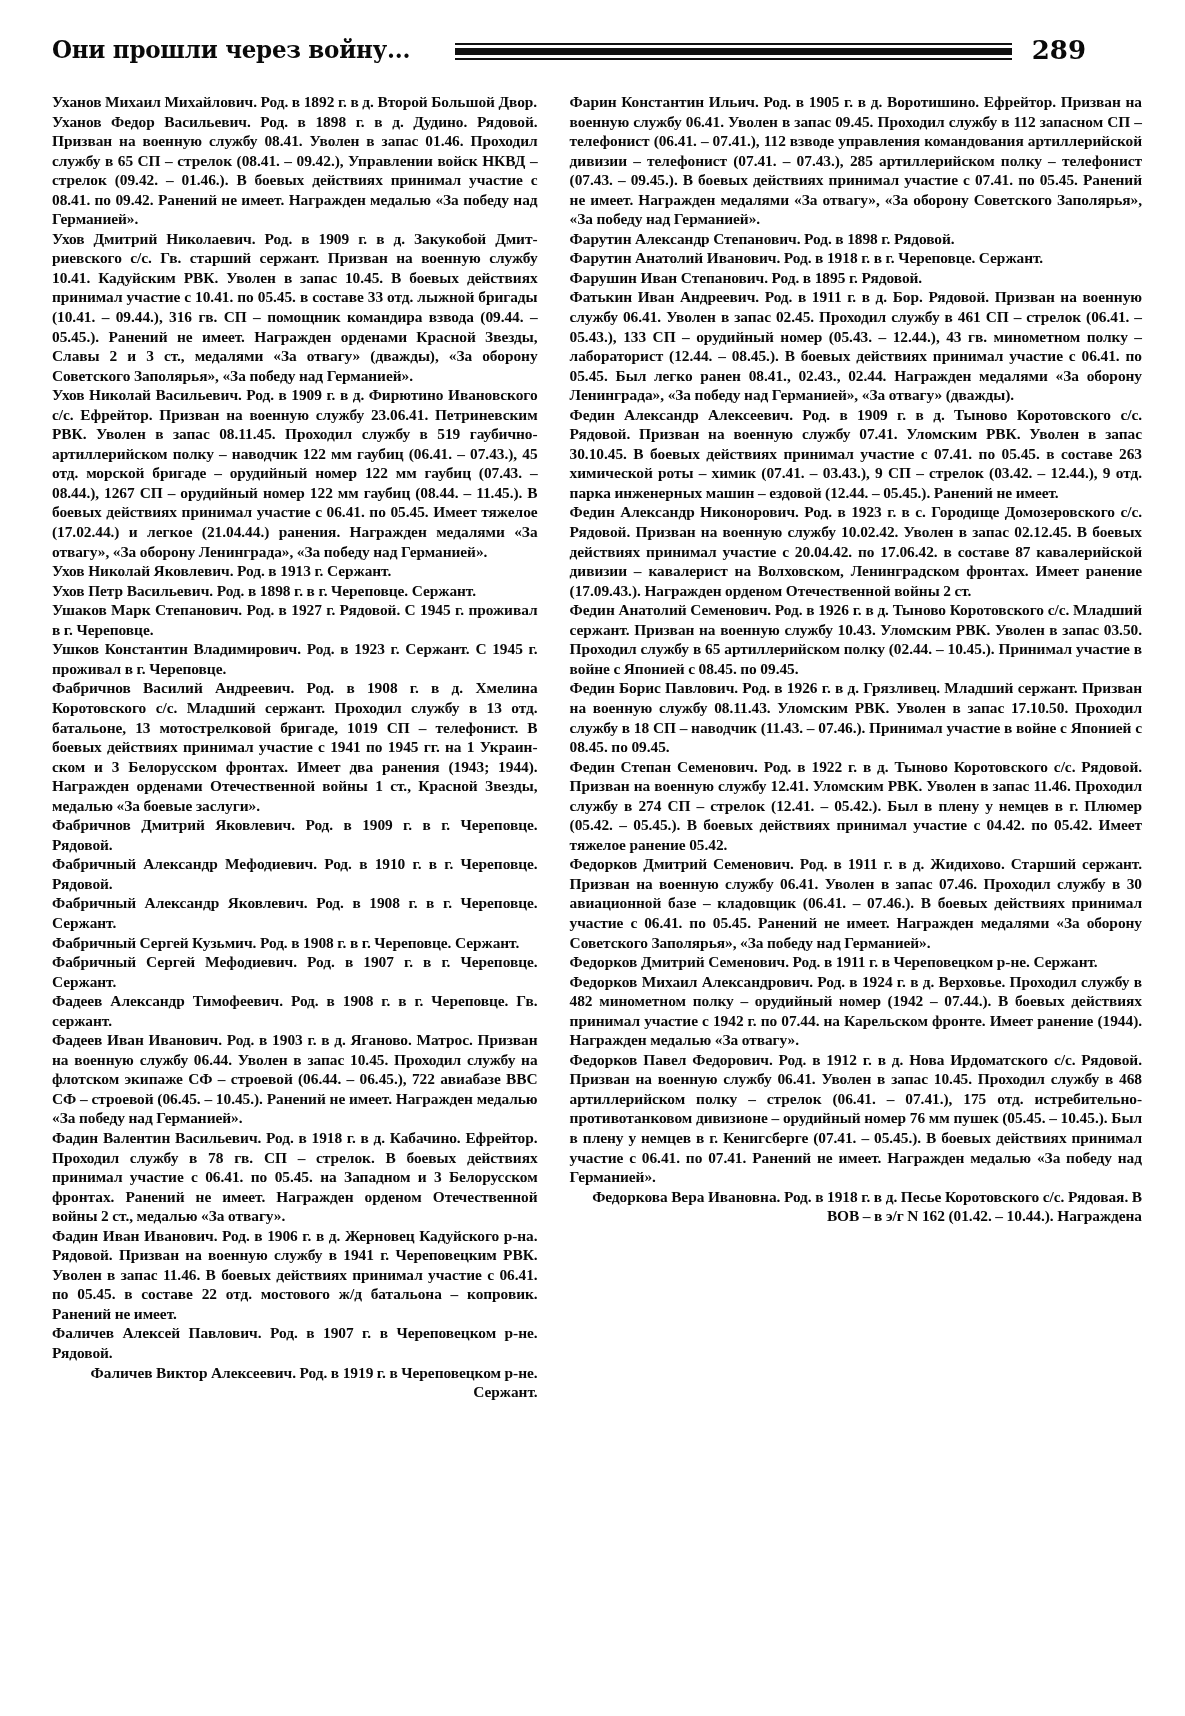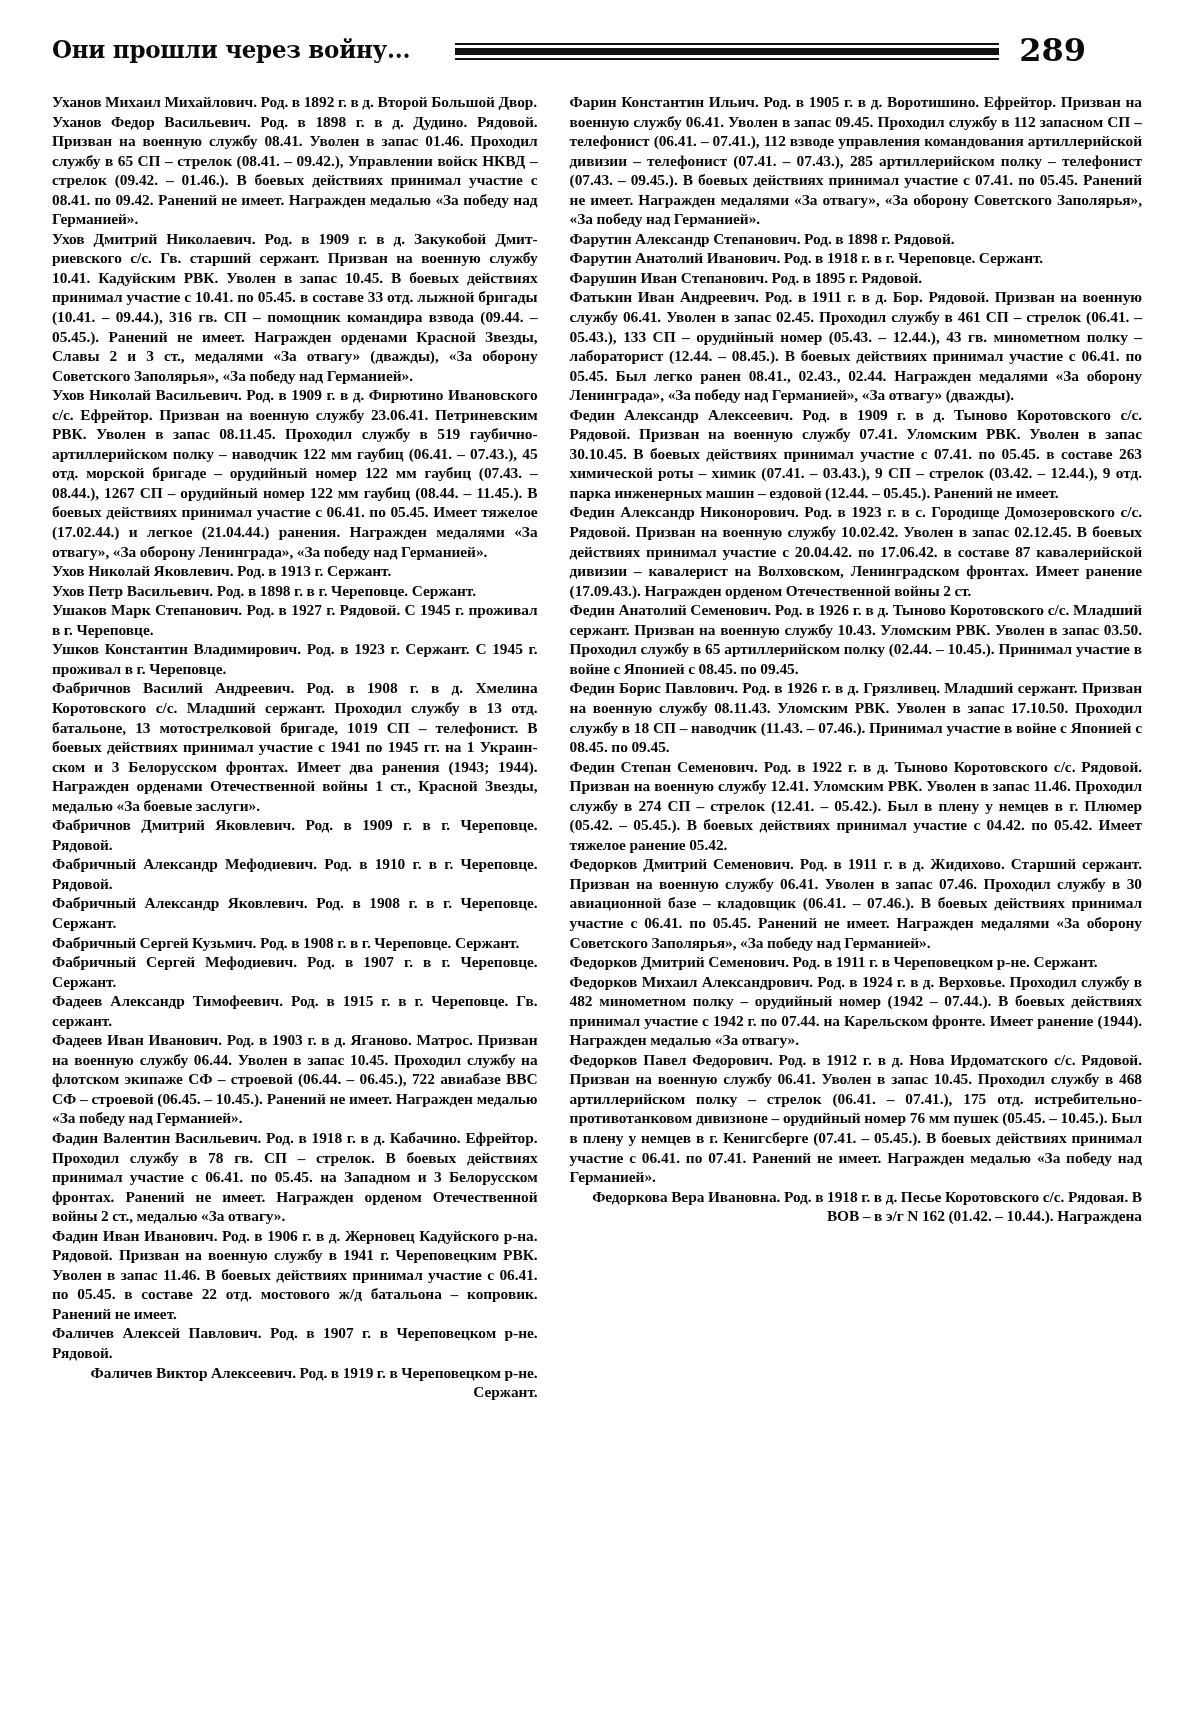--- a/index.html
+++ b/index.html
@@ -49,21 +49,21 @@
     justify-content: center;
     gap: 3px;
     margin: 0 10px 0 4px;
     padding-top: 4px;
   }
   .rule-thin { height: 2px; background: #111; }
   .rule-thick { height: 7px; background: #111; }
   .page-number {
     font-family: "DejaVu Serif", "Liberation Serif", serif;
     font-weight: bold;
-    font-size: 32px;
+    font-size: 26px;
     white-space: nowrap;
     padding-top: 2px;
   }
 
   
   .columns {
     position: absolute;
     left: 52px;
     top: 92px;
     width: 1090px;
@@ -116,21 +116,21 @@
         <p class="entry">Ухов Николай Яковлевич. Род. в 1913 г. Сержант.</p>
         <p class="entry">Ухов Петр Васильевич. Род. в 1898 г. в г. Череповце. Сержант.</p>
         <p class="entry">Ушаков Марк Степанович. Род. в 1927 г. Рядовой. С 1945 г. про­живал в г. Череповце.</p>
         <p class="entry">Ушков Константин Владимирович. Род. в 1923 г. Сержант. С 1945 г. проживал в г. Череповце.</p>
         <p class="entry">Фабричнов Василий Андреевич. Род. в 1908 г. в д. Хмелина Коротовского с/с. Младший сержант. Проходил службу в 13 отд. батальоне, 13 мотострелковой бригаде, 1019 СП – телефонист. В боевых действиях принимал участие с 1941 по 1945 гг. на 1 Украин­ском и 3 Белорусском фронтах. Имеет два ранения (1943; 1944). Награжден орденами Отечественной войны 1 ст., Красной Звезды, медалью «За боевые заслуги».</p>
         <p class="entry">Фабричнов Дмитрий Яковлевич. Род. в 1909 г. в г. Череповце. Рядовой.</p>
         <p class="entry">Фабричный Александр Мефодиевич. Род. в 1910 г. в г. Чере­повце. Рядовой.</p>
         <p class="entry">Фабричный Александр Яковлевич. Род. в 1908 г. в г. Череповце. Сержант.</p>
         <p class="entry">Фабричный Сергей Кузьмич. Род. в 1908 г. в г. Череповце. Сержант.</p>
         <p class="entry">Фабричный Сергей Мефодиевич. Род. в 1907 г. в г. Череповце. Сержант.</p>
-        <p class="entry">Фадеев Александр Тимофеевич. Род. в 1915 г. в г. Череповце. Гв. сержант.</p>
+        <p class="entry">Фадеев Александр Тимофеевич. Род. в 1908 г. в г. Череповце. Гв. сержант.</p>
         <p class="entry">Фадеев Иван Иванович. Род. в 1903 г. в д. Яганово. Матрос. Призван на военную службу 06.44. Уволен в запас 10.45. Прохо­дил службу на флотском экипаже СФ – строевой (06.44. – 06.45.), 722 авиабазе ВВС СФ – строевой (06.45. – 10.45.). Ранений не имеет. Награжден медалью «За победу над Германией».</p>
         <p class="entry">Фадин Валентин Васильевич. Род. в 1918 г. в д. Кабачино. Ефрейтор. Проходил службу в 78 гв. СП – стрелок. В боевых действиях принимал участие с 06.41. по 05.45. на Западном и 3 Белорусском фронтах. Ранений не имеет. Награжден орденом Отечественной войны 2 ст., медалью «За отвагу».</p>
         <p class="entry">Фадин Иван Иванович. Род. в 1906 г. в д. Жерновец Кадуйского р-на. Рядовой. Призван на военную службу в 1941 г. Череповец­ким РВК. Уволен в запас 11.46. В боевых действиях принимал участие с 06.41. по 05.45. в составе 22 отд. мостового ж/д батальо­на – копровик. Ранений не имеет.</p>
         <p class="entry">Фаличев Алексей Павлович. Род. в 1907 г. в Череповецком р-не. Рядовой.</p>
         <p class="entry">Фаличев Виктор Алексеевич. Род. в 1919 г. в Череповецком р-не. Сержант.</p>
       </div>
     <div class="col col-right">
         <p class="entry">Фарин Константин Ильич. Род. в 1905 г. в д. Воротишино. Ефрейтор. Призван на военную службу 06.41. Уволен в запас 09.45. Проходил службу в 112 запасном СП – телефонист (06.41. – 07.41.), 112 взводе управления командования артиллерийской дивизии – телефонист (07.41. – 07.43.), 285 артиллерийском пол­ку – телефонист (07.43. – 09.45.). В боевых действиях принимал участие с 07.41. по 05.45. Ранений не имеет. Награжден медаля­ми «За отвагу», «За оборону Советского Заполярья», «За победу над Германией».</p>
         <p class="entry">Фарутин Александр Степанович. Род. в 1898 г. Рядовой.</p>
         <p class="entry">Фарутин Анатолий Иванович. Род. в 1918 г. в г. Череповце. Сержант.</p>

